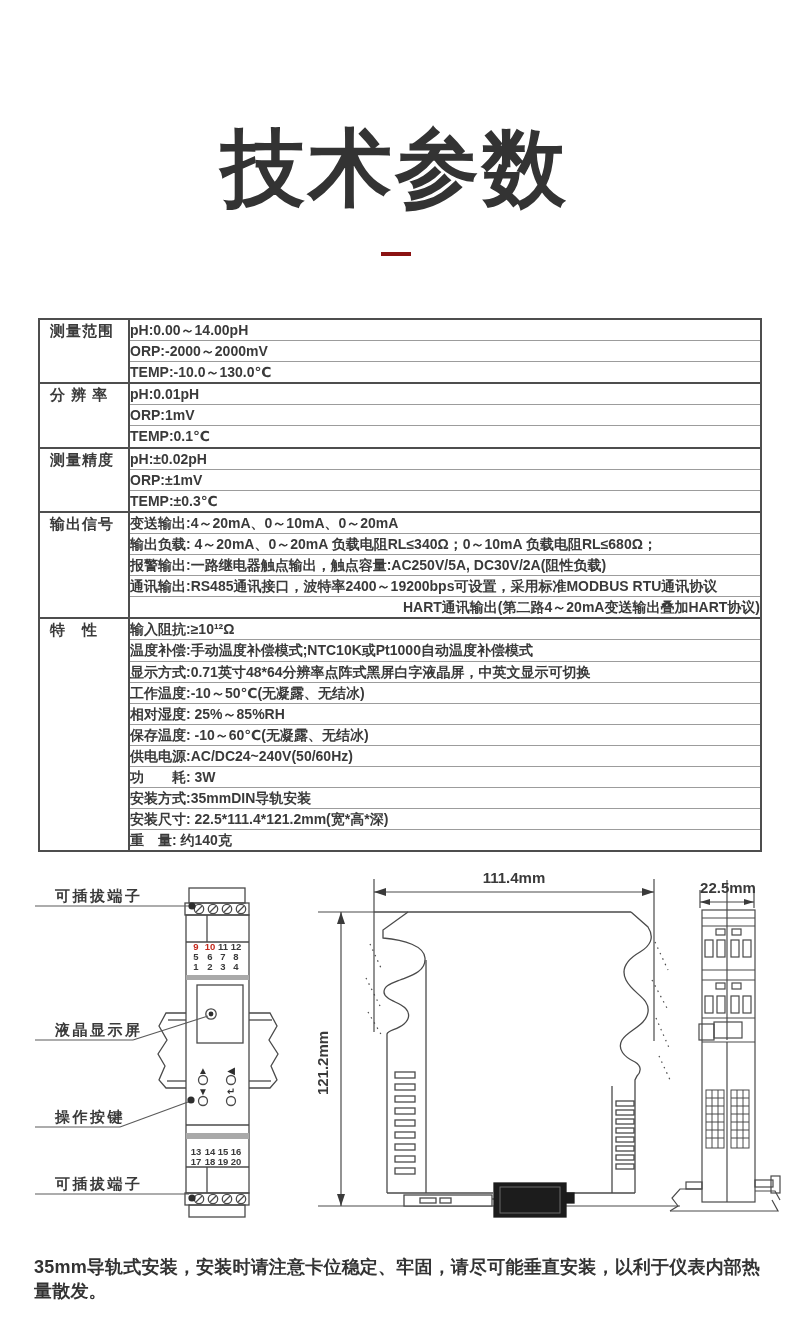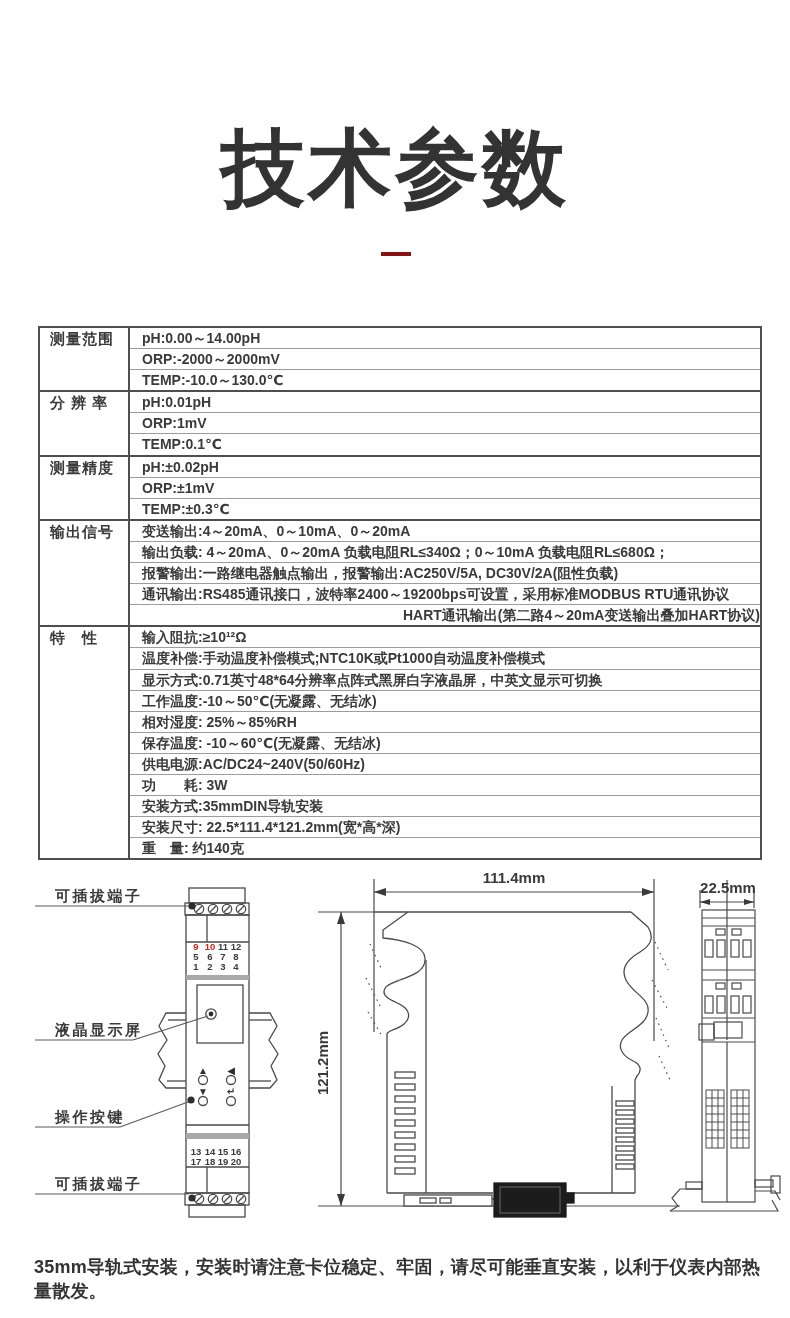--- a/index.html
+++ b/index.html
@@ -10,32 +10,32 @@
   }
   .page-title{
     position:absolute;top:112px;left:0;width:790px;text-align:center;
     font-size:84px;font-weight:700;color:#333333;letter-spacing:3px;
   }
   .title-dash{
     position:absolute;top:252px;left:381px;width:30px;height:4px;background:#8b1212;
   }
   .spec-table{
     position:absolute;left:38px;top:318px;width:724px;box-sizing:border-box;
-    border:2px solid #4e4e4e;background:#fff;margin-top:8px;
+    border:2px solid #4e4e4e;background:#fff;
   }
   .group{display:flex;border-bottom:2px solid #4e4e4e;}
   .group:last-child{border-bottom:none;justify-content:flex-end;}
   .glabel{
     flex:0 0 90px;width:90px;box-sizing:border-box;border-right:2px solid #4e4e4e;
     padding:2px 0 0 10px;font-size:15px;font-weight:700;color:#3a3a3a;letter-spacing:1px;
   }
   .rows{flex:1;min-width:0;display:flex;flex-direction:column;}
   .cell{
     height:20.1px;line-height:20.1px;border-bottom:1px solid #9c9c9c;
-    padding-left:12px;font-size:14px;font-weight:700;color:#3a3a3a;
+    padding-left:0;font-size:14px;font-weight:700;color:#3a3a3a;
     white-space:nowrap;overflow:hidden;
   }
   .rows .cell:last-child{border-bottom:none;}
   .cell.center{text-align:right;padding-left:0;}
   .diagrams{position:absolute;left:0;top:858px;width:790px;height:375px;}
   .footer-note{
     position:absolute;left:34px;top:1255px;width:740px;
     font-size:18px;font-weight:700;color:#333333;letter-spacing:0.2px;
   }
   svg text{font-family:"Liberation Sans","DejaVu Sans",sans-serif;}
@@ -74,21 +74,21 @@
       <div class="cell">pH:±0.02pH</div>
       <div class="cell">ORP:±1mV</div>
       <div class="cell">TEMP:±0.3℃</div>
     </div>
   </div>
   <div class="group">
     <div class="glabel">输出信号</div>
     <div class="rows">
       <div class="cell">变送输出:4～20mA、0～10mA、0～20mA</div>
       <div class="cell">输出负载: 4～20mA、0～20mA 负载电阻RL≤340Ω；0～10mA 负载电阻RL≤680Ω；</div>
-      <div class="cell">报警输出:一路继电器触点输出，报警输出:AC250V/5A, DC30V/2A(阻性负载)</div>
+      <div class="cell">报警输出:一路继电器触点输出，触点容量:AC250V/5A, DC30V/2A(阻性负载)</div>
       <div class="cell">通讯输出:RS485通讯接口，波特率2400～19200bps可设置，采用标准MODBUS RTU通讯协议</div>
       <div class="cell center">HART通讯输出(第二路4～20mA变送输出叠加HART协议)</div>
     </div>
   </div>
   <div class="group">
     <div class="glabel">特　性</div>
     <div class="rows">
       <div class="cell">输入阻抗:≥10¹²Ω</div>
       <div class="cell">温度补偿:手动温度补偿模式;NTC10K或Pt1000自动温度补偿模式</div>
       <div class="cell">显示方式:0.71英寸48*64分辨率点阵式黑屏白字液晶屏，中英文显示可切换</div>

